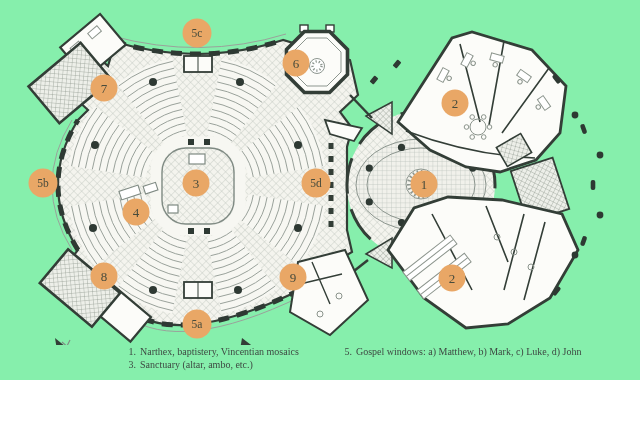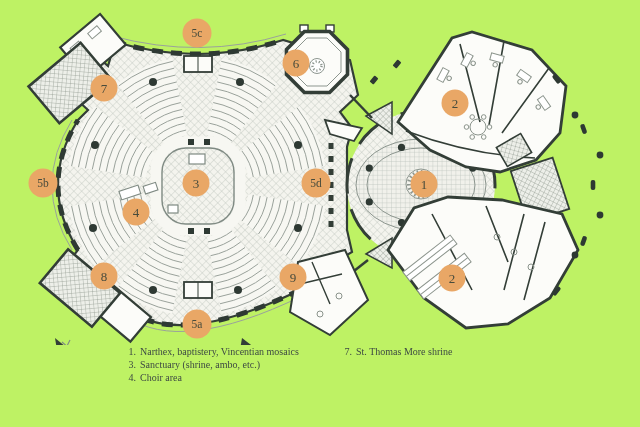--- a/index.html
+++ b/index.html
@@ -1,16 +1,16 @@
 <!DOCTYPE html>
 <html><head>
 <meta charset="utf-8">
 <style>
   html,body{margin:0;padding:0;background:#ffffff;}
-  .page{position:relative;width:640px;height:427px;background:#bef264;overflow:hidden;
+  .page{position:relative;width:640px;height:380px;background:#86efac;overflow:hidden;
         font-family:"Liberation Serif", serif;}
   .plan-svg{position:absolute;left:0;top:0;}
   .legend{position:absolute;left:0;top:345px;width:640px;color:#3e4a43;}
   .legend-col{position:absolute;top:0;}
   .legend-col.left{left:122px;}
   .legend-col.right{left:338px;}
   .legend-item{font-size:10px;line-height:13.2px;white-space:nowrap;}
   .legend-item .num{display:inline-block;min-width:14px;text-align:right;margin-right:4px;}
   .marker-label{font-family:"Liberation Serif", serif;font-size:13px;fill:#474b3c;text-anchor:middle;}
   .marker-label.sm{font-size:11.5px;}
@@ -395,21 +395,20 @@
         <g>
           <circle cx="197" cy="324" r="14.5" fill="#e9a766"></circle>
           <text x="197" y="328" class="marker-label sm" fill="#474b3c">5a</text>
         </g>
       </g>
 </svg>
 
 <div class="legend">
   <div class="legend-col left" id="legend-col-0">
         <div class="legend-item"><span class="num">1.</span><span class="txt">Narthex, baptistery, Vincentian mosaics</span></div>
-        <div class="legend-item"><span class="num">3.</span><span class="txt">Sanctuary (shrine, ambo, etc.)</span></div>
-        <div class="legend-item"><span class="num">4.</span><span class="txt">Choir area</span></div>
+        <div class="legend-item"><span class="num">3.</span><span class="txt">Sanctuary (altar, ambo, etc.)</span></div>
       </div>
   <div class="legend-col right" id="legend-col-1">
-        <div class="legend-item"><span class="num">7.</span><span class="txt">St. Thomas More shrine</span></div>
+        <div class="legend-item"><span class="num">5.</span><span class="txt">Gospel windows: a) Matthew, b) Mark, c) Luke, d) John</span></div>
       </div>
 </div>
 
 </div>
 
 </body></html>

